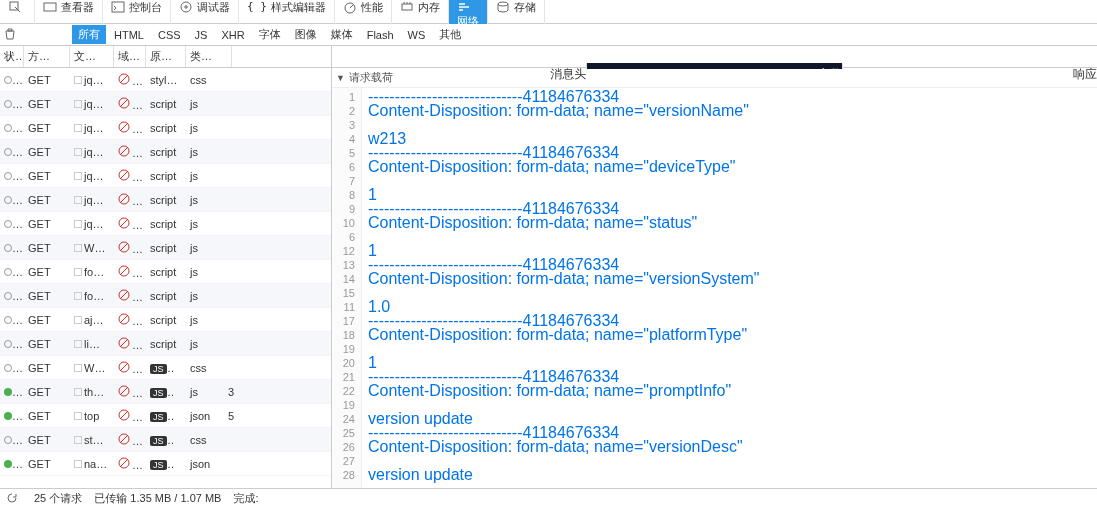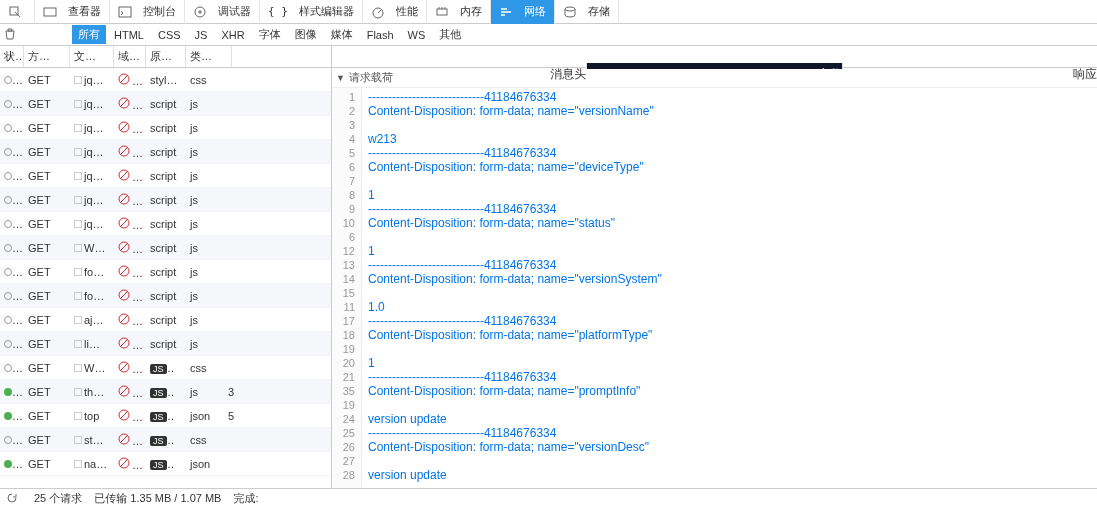--- a/index.html
+++ b/index.html
@@ -1,19 +1,19 @@
 <!DOCTYPE html>
 <html><head>
 <meta charset="utf-8">
 <style>
 * { margin:0; padding:0; box-sizing:border-box; font-family:"Microsoft YaHei",Arial,sans-serif; }
 body { width:1097px; height:508px; background:#fff; font-size:11px; color:#333; overflow:hidden; }
 .toolbar { height:24px; display:flex; border-bottom:1px solid #ccc; align-items:center; }
-.toolbar .tb { display:flex; align-items:center; padding:0 8px; height:24px; cursor:pointer; border-right:1px solid #e5e5e5;gap:7px; }
-.toolbar .tb.active { background:#2e97e6; color:#fff; }
+.toolbar .tb { display:flex; padding:0 8px; height:24px; cursor:pointer; border-right:1px solid #e5e5e5; }
+.toolbar .tb.active { background:#2e97e6; color:#fff;flex-direction:column; }
 .toolbar .tb .ico { margin-right:4px; display:inline-flex; }
 .filterbar { height:22px; display:flex; align-items:center; border-bottom:1px solid #ccc; padding-left:4px; gap:2px; }
 .filterbar .pill { padding:2px 6px; cursor:pointer; font-size:11px; }
 .filterbar .pill.active { background:#2e97e6; color:#fff;margin-left:48px; }
 .filterbar .trash { margin-right:6px; cursor:pointer; }
 .main { display:flex; height:calc(508px - 24px - 22px - 20px); }
 .left { width:332px; border-right:1px solid #ccc; display:flex; flex-direction:column; }
 .headers { height:22px; display:flex; border-bottom:1px solid #ccc; font-size:11px; color:#333; }
 .headers div { border-right:1px solid #e0e0e0; padding:3px 4px; overflow:hidden; }
 .rows { flex:1; overflow:hidden; }
@@ -28,21 +28,21 @@
 .tabs { height:22px; display:flex; border-bottom:1px solid #ccc; }
 .tabs .t { flex:1; text-align:right; padding:3px 0; cursor:pointer; border-right:1px solid #e0e0e0; font-size:12px;margin-top:17px; }
 .tabs .t:last-child{ border-right:none; }
 .tabs .t.active { background:#0f172a; color:#fff; }
 .subhead { height:20px; border-bottom:1px solid #eee; padding:2px 4px; font-size:11px; color:#555; display:flex; align-items:center; }
 .arrow { margin-right:4px; font-size:9px; }
 .payload { flex:1; display:flex; overflow:hidden; font-family:Consolas,Menlo,monospace; font-size:12px; }
 .gutter { width:30px; border-right:1px solid #eee; background:#fbfbfb; padding-top:2px; }
 .gutter div { text-align:right; padding-right:6px; color:#999; font-size:11px; height:14px; line-height:14px; }
 .code { flex:1; padding-top:2px; }
-.code pre { white-space:pre; color:#0074e8; font-size:12px; line-height:14px; padding-left:6px; }
+.code pre { white-space:pre; color:#0074e8; font-size:16px; line-height:14px; padding-left:6px; }
 .status { height:20px; border-top:1px solid #ccc; display:flex; align-items:center; font-size:11px; padding:0 6px; gap:12px; color:#333; }
 .status .reload { margin-right:4px; cursor:pointer; }
 .w-status{width:24px;} .w-method{width:46px;} .w-file{width:44px;} .w-domain{width:32px;} .w-cause{width:40px;} .w-type{width:46px;} .w-trans{width:38px;} .w-sz{width:26px;}
 .badge { background:#333; color:#fff; font-size:9px; padding:0 3px; border-radius:2px; margin-right:2px; }
 </style>
 </head>
 <body>
 
 <div class="toolbar">
     <div class="tb">
@@ -367,21 +367,21 @@
           <div>12</div>
           <div>13</div>
           <div>14</div>
           <div>15</div>
           <div>11</div>
           <div>17</div>
           <div>18</div>
           <div>19</div>
           <div>20</div>
           <div>21</div>
-          <div>35</div>
+          <div>22</div>
           <div>19</div>
           <div>24</div>
           <div>25</div>
           <div>26</div>
           <div>27</div>
           <div>28</div>
         </div>
       <div class="code">
           <pre>-----------------------------41184676334
 Content-Disposition: form-data; name="versionName"

